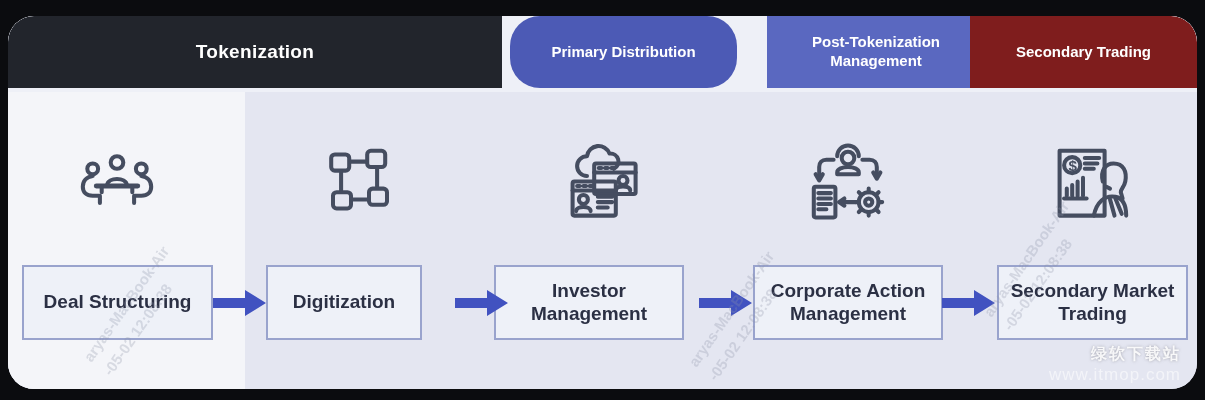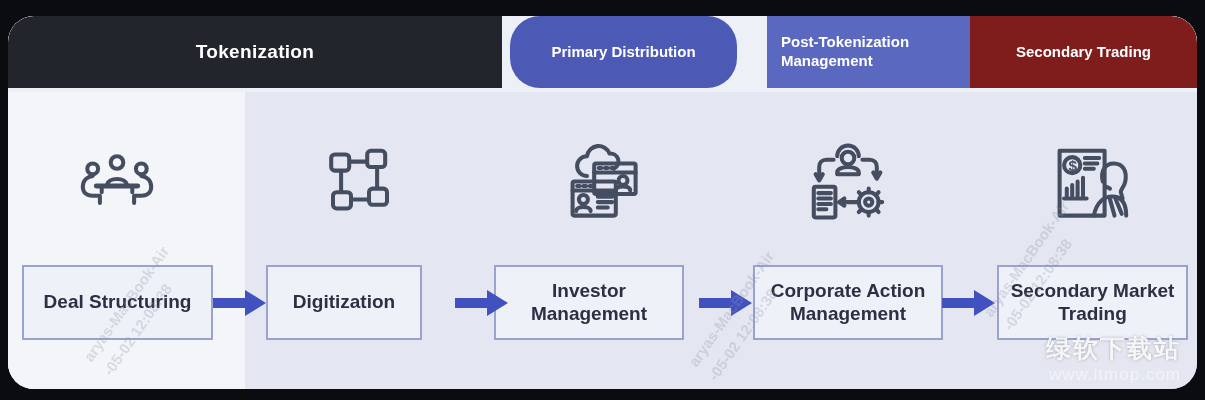--- a/index.html
+++ b/index.html
@@ -14,21 +14,21 @@
     position:absolute; left:8px; top:16px; width:1189px; height:373px;
     background:#e4e6f1; border-radius:26px; overflow:hidden;
   }
   .header {
     position:absolute; left:0; top:0; width:100%; height:76px;
     background:#eef0f7;
   }
   .tab {
     position:absolute; top:0; height:72px;
     display:flex; align-items:center; justify-content:center;
-    color:#ffffff; font-weight:bold; line-height:1.25;
+    color:#ffffff; font-weight:bold; text-align:center; line-height:1.25;
   }
   .tab-dark { left:0; width:494px; font-size:19px; border-top-left-radius:26px; letter-spacing:0.3px; }
   .tab-blue { font-size:15px; padding:0 14px; }
   .tab-primary   { left:502px; width:227px; }
   .tab-post      { left:759px; width:218px; }
   .tab-secondary { left:962px; width:227px; border-top-right-radius:26px; }
   .body-area { position:absolute; left:0; top:76px; width:100%; height:297px; background:#e4e6f1; }
   .left-col  { position:absolute; left:0; top:0; width:237px; height:100%; background:#f4f5f9; }
   .icon-slot { position:absolute; top:48px; width:90px; height:90px; }
   .icon-slot svg { width:100%; height:100%; }
@@ -44,21 +44,21 @@
   }
   .flow-arrow { position:absolute; top:198px; width:54px; height:26px; }
   .wm-diag {
     position:absolute; color:#8e94a8; opacity:0.28; font-size:15px; font-weight:bold;
     transform:rotate(-55deg); white-space:nowrap; line-height:1.6; pointer-events:none;
   }
   .wm-site {
     position:absolute; right:16px; bottom:4px; text-align:right; pointer-events:none;
   }
   .wm-site-name {
-    font-size:25px; font-weight:bold; color:rgba(255,255,255,0.88);
+    font-size:16px; font-weight:bold; color:rgba(255,255,255,0.88);
     text-shadow:0 0 3px rgba(120,120,130,0.6); letter-spacing:2px;
   }
   .wm-site-url { font-size:17px; color:rgba(255,255,255,0.55); letter-spacing:1px; }
 </style>
 </head>
 <body>
 
 <div class="card">
 
   <div class="header">

